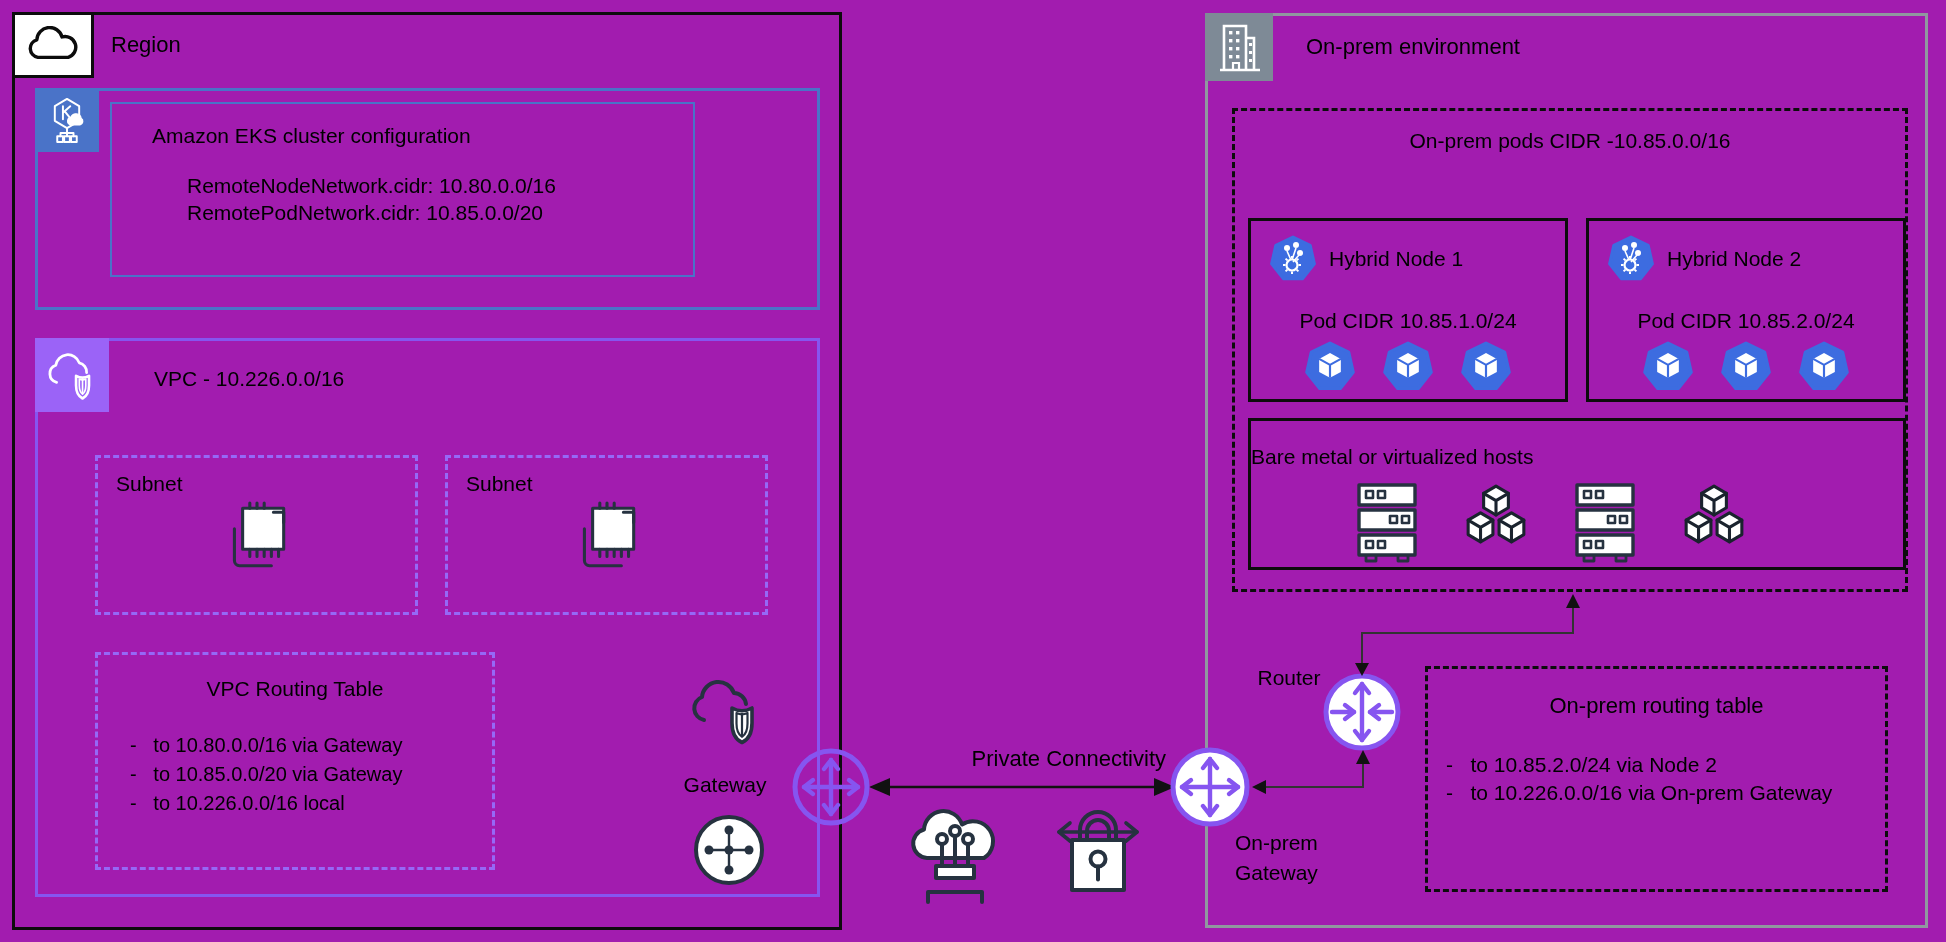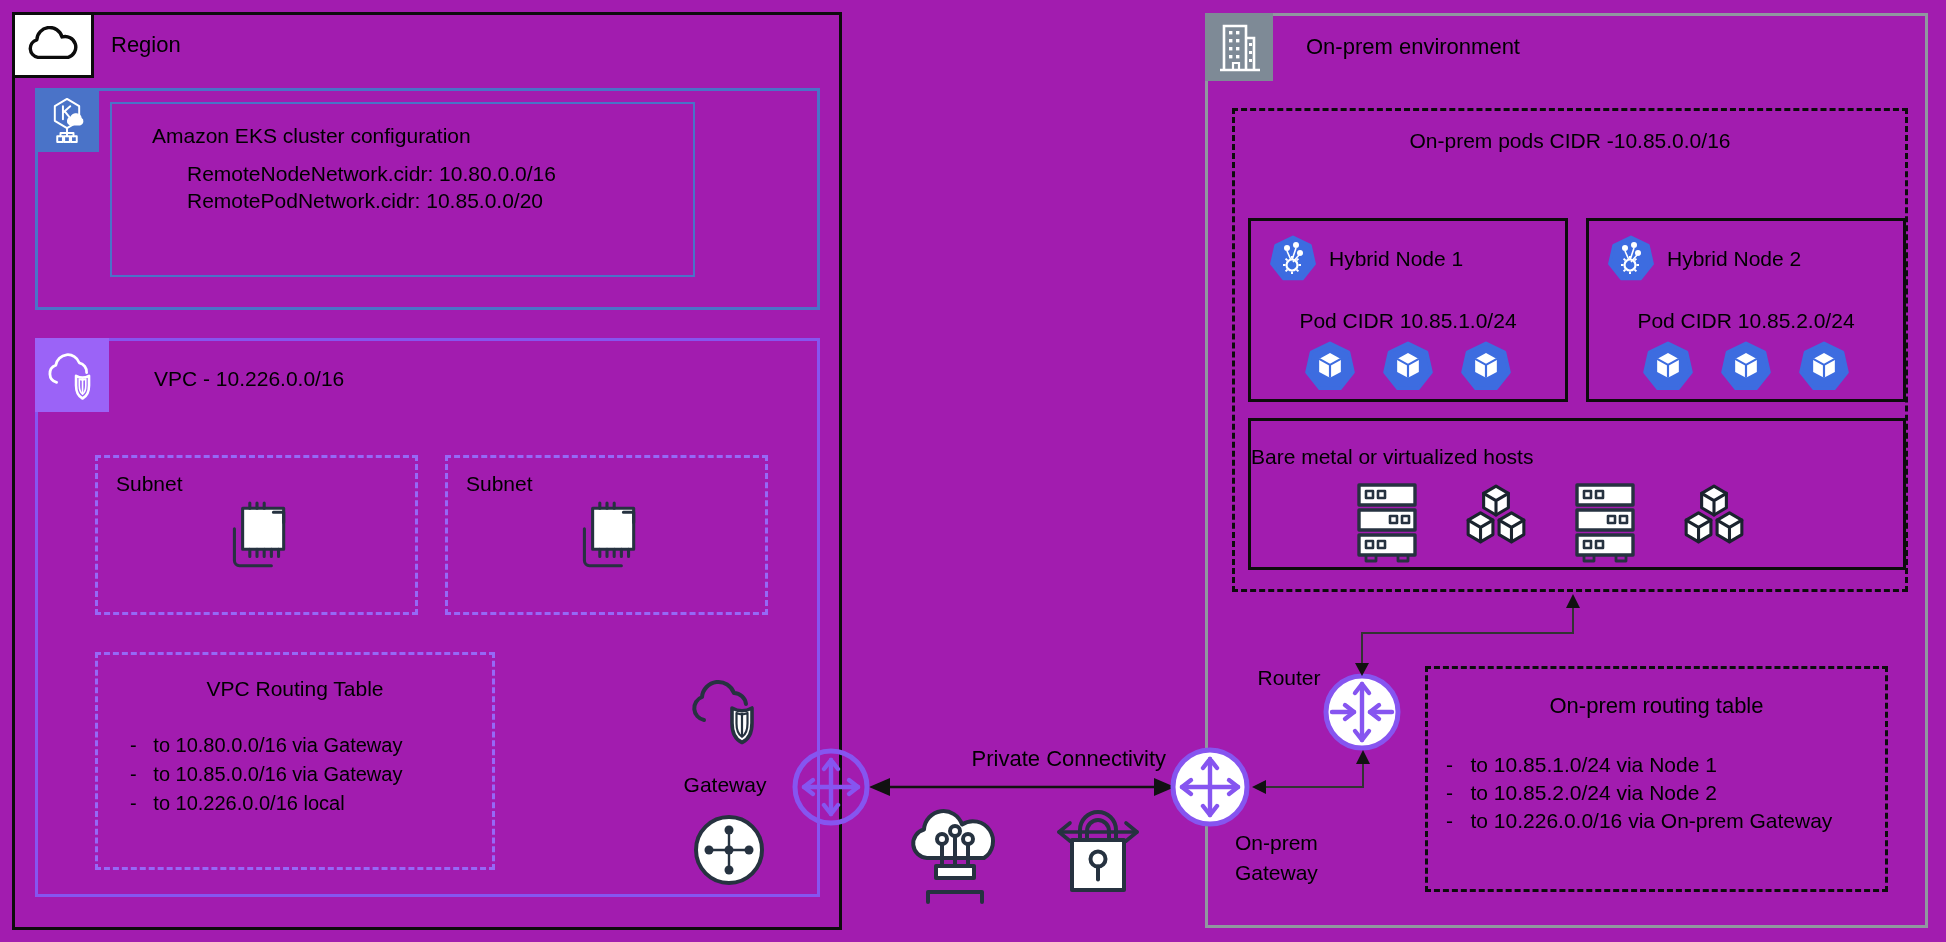--- a/index.html
+++ b/index.html
@@ -14,21 +14,21 @@
   
   .region-box{left:12px;top:12px;width:824px;height:912px;border:3px solid var(--ink);}
   .region-corner{left:-3px;top:-3px;width:76px;height:60px;border:3px solid var(--ink);background:#fff;
                  display:flex;align-items:center;justify-content:center;}
   .region-label{left:96px;top:17px;font-size:22px;}
   .eks-box{left:20px;top:73px;width:779px;height:216px;border:3px solid var(--blue);}
   .eks-icon{left:-3px;top:-3px;width:64px;height:64px;background:var(--blue);
             display:flex;align-items:center;justify-content:center;}
   .eks-inner{left:72px;top:11px;width:541px;height:151px;border:2px solid var(--blue);
              padding:20px 0 0 40px;box-sizing:content-box;}
-  .eks-title{font-size:21px;margin-bottom:12px;}
+  .eks-title{font-size:21px;margin-bottom:24px;}
   .eks-lines div{font-size:21px;line-height:27px;white-space:pre;}
   .vpc-box{left:20px;top:323px;width:779px;height:553px;border:3px solid var(--purple);}
   .vpc-icon{left:-3px;top:-3px;width:74px;height:74px;background:var(--purple-icon);
             display:flex;align-items:center;justify-content:center;}
   .vpc-title{left:116px;top:26px;font-size:21px;text-align:right;}
   .subnet{width:317px;height:154px;border:3px dashed var(--purple-dash);}
   .subnet1{left:57px;top:114px;}
   .subnet2{left:407px;top:114px;}
   .subnet-label{left:18px;top:14px;font-size:21px;}
   .subnet-chip{left:50%;top:42px;transform:translateX(-50%);}
@@ -141,21 +141,21 @@
             <path d="M31 48 v7 M38 48 v7 M45 48 v7 M52 48 v7 M59 48 v7"></path>
             <path d="M31 8 v-5 M38 8 v-5 M45 8 v-5"></path>
           </g>
         </svg>
       </div>
 
       <div class="abs vpc-rt">
         <div class="vpc-rt-title">VPC Routing Table</div>
         <div class="vpc-rt-routes">
           <div>-   to 10.80.0.0/16 via Gateway</div>
-          <div>-   to 10.85.0.0/16 via Gateway</div>
+          <div>-   to 10.85.0.0/20 via Gateway</div>
           <div>-   to 10.226.0.0/16 local</div>
         </div>
       </div>
 
       <svg class="abs gw-cloudshield" width="88" height="88" viewBox="0 0 88 88">
         <g stroke="#263240" fill="none" stroke-linejoin="round" stroke-linecap="round">
           <path d="M20 52 A 12 12 0 0 1 18 29 A 16.5 16.5 0 0 1 50 25 A 12.5 12.5 0 0 1 62 36" stroke-width="4"></path>
           <path d="M48 40 q10 5.5 20 0 v15 q0 15 -10 19.5 q-10 -4.5 -10 -19.5 Z" stroke-width="3.6" fill="#fff"></path>
           <path d="M52.5 45 q5.5 2.6 11 0 v10.5 q0 10 -5.5 13.2 q-5.5 -3.2 -5.5 -13.2 Z" stroke-width="2.2"></path>
           <path d="M58 45.8 v22" stroke-width="2.2"></path>
@@ -356,21 +356,20 @@
 
     <div class="abs router-label">Router</div>
     <div class="abs onprem-gw-label">
       <div>On-prem</div>
       <div>Gateway</div>
     </div>
 
     <div class="abs onprem-rt">
       <div class="onprem-rt-title">On-prem routing table</div>
       <div class="onprem-rt-routes">
-        <div>-   to 10.85.1.0/24 via Node 1</div>
         <div>-   to 10.85.2.0/24 via Node 2</div>
         <div>-   to 10.226.0.0/16 via On-prem Gateway</div>
       </div>
     </div>
   </div>
 
   <svg id="overlay" class="abs" width="1946" height="942" viewBox="0 0 1946 942">
 
     <g>
       <line x1="882" y1="787" x2="1162" y2="787" stroke="#111" stroke-width="2.6"></line>

